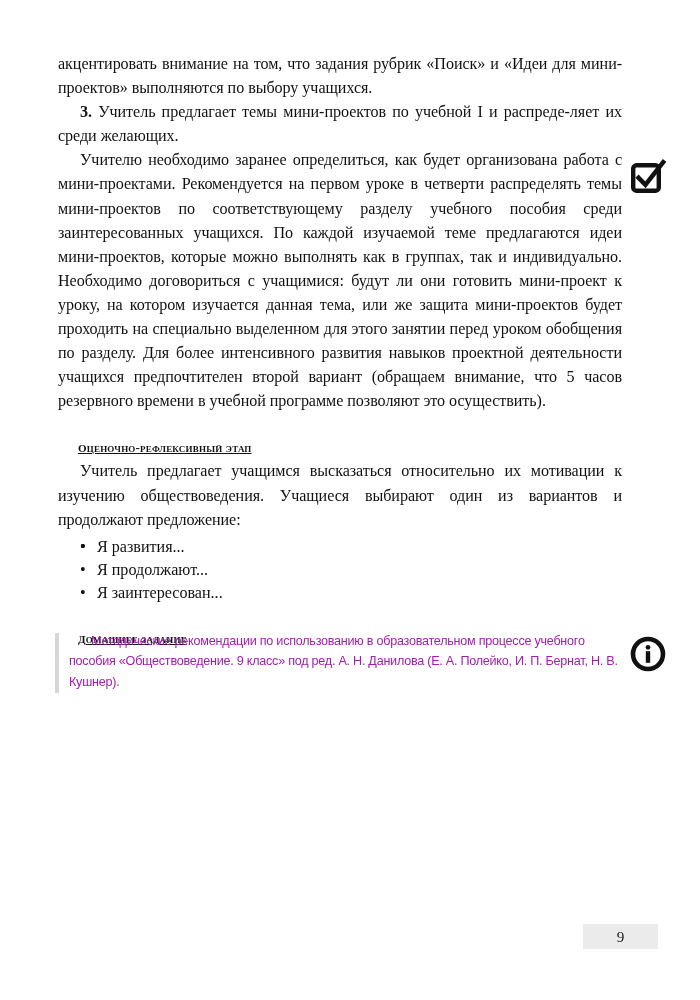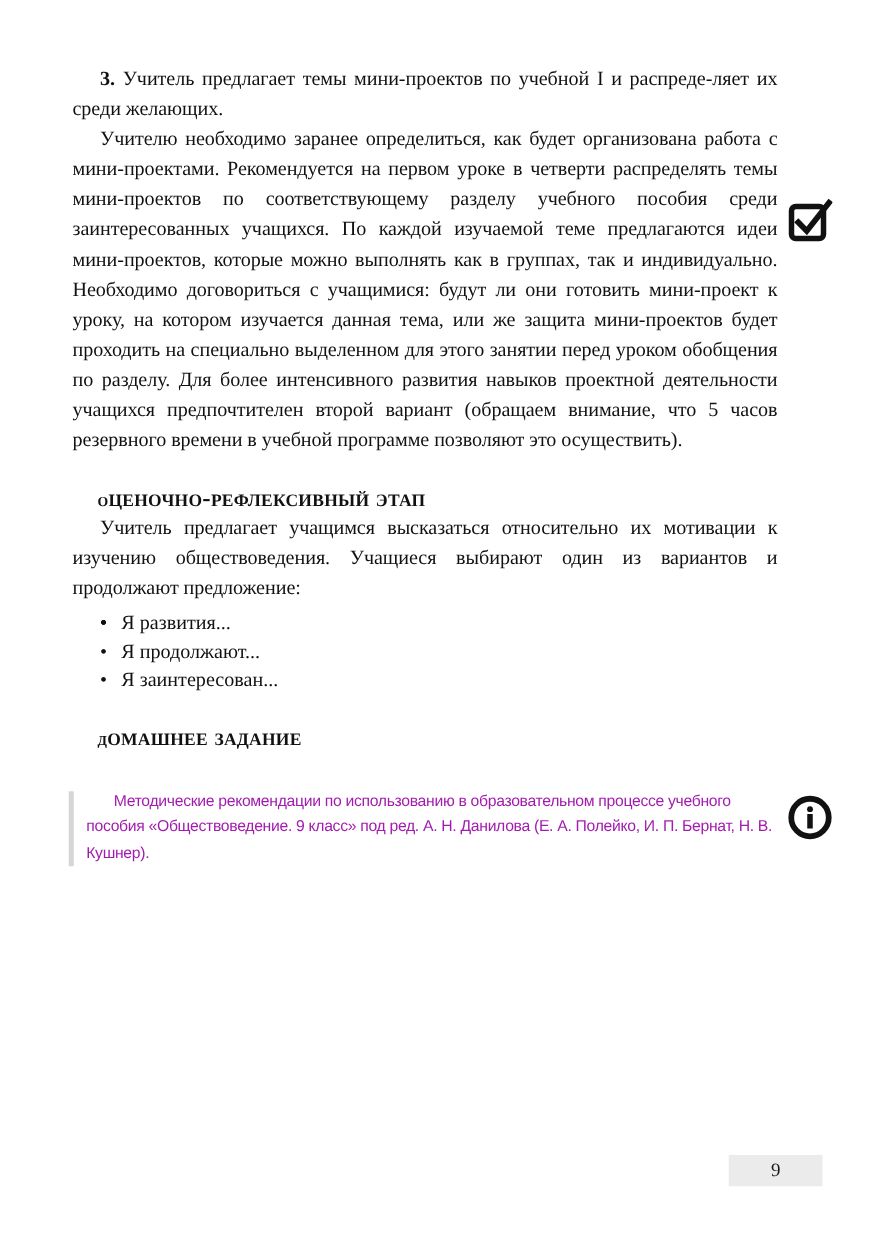--- a/index.html
+++ b/index.html
@@ -46,27 +46,28 @@
 
   .gap-sm  { margin-top: 2px; }
   .gap-md  { margin-top: 18px; }
   .gap-lg  { margin-top: 23px; }
 
   .bold { font-weight: bold; }
 
   
   .sc-heading {
     margin: 0;
-    font-size: 20px;
+    font-size: 13px;
     line-height: 22px;
     font-weight: bold;
     font-variant: small-caps;
     text-transform: lowercase;
     letter-spacing: 0.2px;
     padding-left: 20px;
+    text-decoration: underline;
   }
   .sc-heading::first-letter {
     font-size: 16.4px;
   }
 
   
   ul.bullets {
     margin: 3px 0 0 0;
     padding: 0;
     list-style: none;
@@ -144,20 +145,21 @@
     color: #1a1a1a;
   }
 </style>
 </head>
 <body>
 
 <div class="page">
 
   <div class="column">
 
+    <p class="body-text">акцентировать внимание на том, что задания рубрик «Поиск» и «Идеи для мини-проектов» выполняются по выбору учащихся.</p>
 
     <p class="body-text indent gap-sm"><span class="bold">3.</span> <span>Учитель предлагает темы мини-проектов по учебной I и распреде-ляет их среди желающих.</span></p>
 
     <p class="body-text indent gap-md">Учителю необходимо заранее определиться, как будет организована работа с мини-проектами. Рекомендуется на первом уроке в четверти распределять темы мини-проектов по соответствующему разделу учебного пособия среди заинтересованных учащихся. По каждой изучаемой теме предлагаются идеи мини-проектов, которые можно выполнять как в группах, так и индивидуально. Необходимо договориться с учащимися: будут ли они готовить мини-проект к уроку, на котором изучается данная тема, или же защита мини-проектов будет проходить на специально выделенном для этого занятии перед уроком обобщения по разделу. Для более интенсивного развития навыков проектной деятельности учащихся предпочтителен второй вариант (обращаем внимание, что 5 часов резервного времени в учебной программе позволяют это осуществить).</p>
 
     <div class="gap-lg">
       <h2 class="sc-heading">Оценочно-рефлексивный этап</h2>
       <p class="body-text indent">Учитель предлагает учащимся высказаться относительно их мотивации к изучению обществоведения. Учащиеся выбирают один из вариантов и продолжают предложение:</p>
       <ul class="bullets">
         <li><span class="dot">•</span></li>

